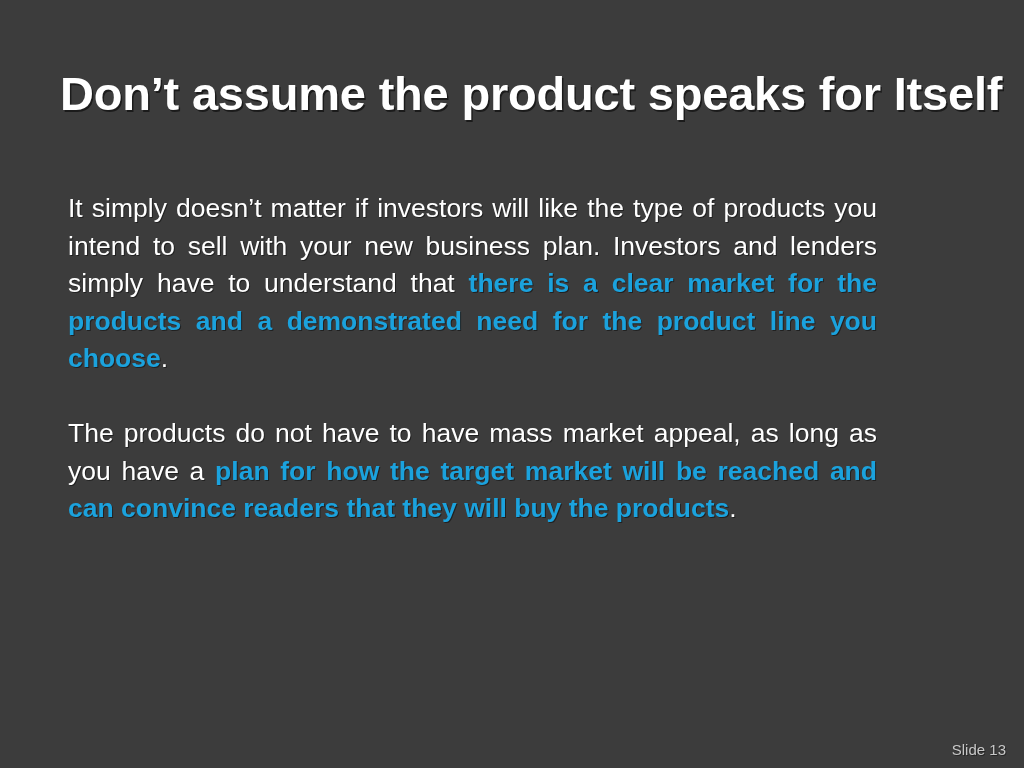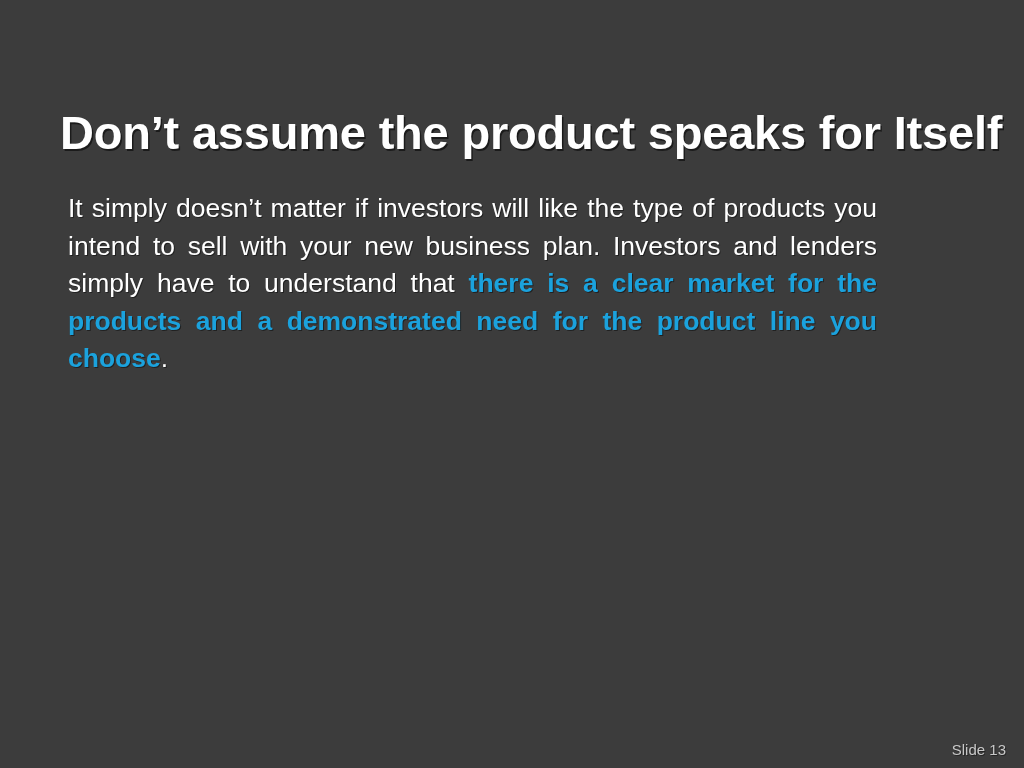--- a/index.html
+++ b/index.html
@@ -74,24 +74,25 @@
     line-height: 20px;
     color: #c8c8c8;
     text-shadow: 1px 1px 0px rgba(0,0,0,0.4);
   }
 </style>
 </head>
 <body style="background: rgb(60, 60, 60);">
 
 <div id="slide" style="background: rgb(60, 60, 60);">
 
-  <div id="title" style="color: rgb(255, 255, 255); margin-top: 39px;">Don’t assume the product speaks for Itself</div>
+  <div id="title" style="color: rgb(255, 255, 255);">Don’t assume the product speaks for Itself</div>
 
   <div id="body-copy">
 
     <p class="para" style="color: rgb(255, 255, 255);"><span>It simply doesn’t matter if investors will like the type of products you intend to sell with your new business plan. Investors and lenders simply have to understand that </span><span class="hl" style="color: rgb(27, 162, 221);">there is a clear market for the products and a demonstrated need for the product line you choose</span><span>.</span></p>
 
+    <p class="para" style="color: rgb(255, 255, 255);"><span>The products do not have to have mass market appeal, as long as you have a </span><span class="hl" style="color: rgb(27, 162, 221);">plan for how the target market will be reached and can convince readers that they will buy the products</span><span>.</span></p>
 
   </div>
 
   <div id="slide-number" style="color: rgb(200, 200, 200);">Slide 13</div>
 
 </div>
 
 </body></html>

